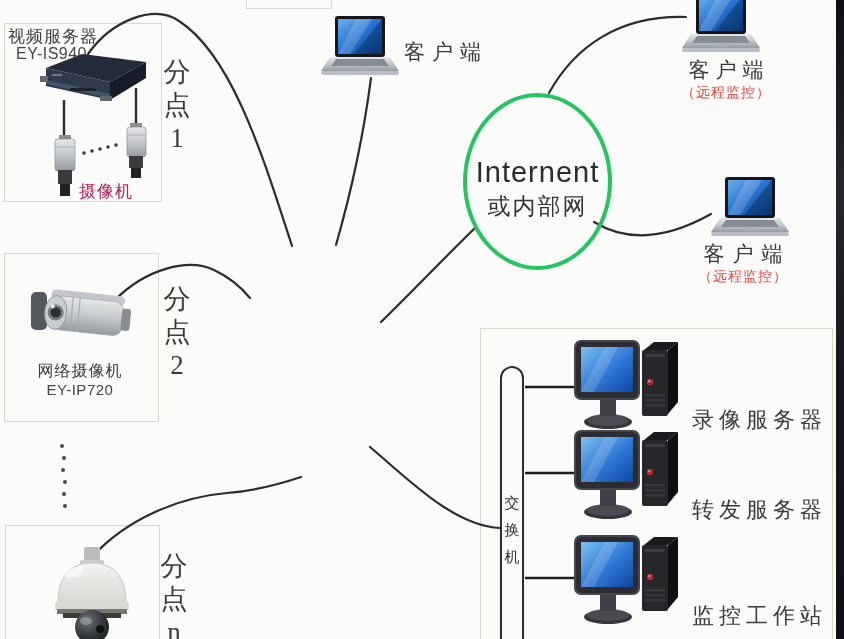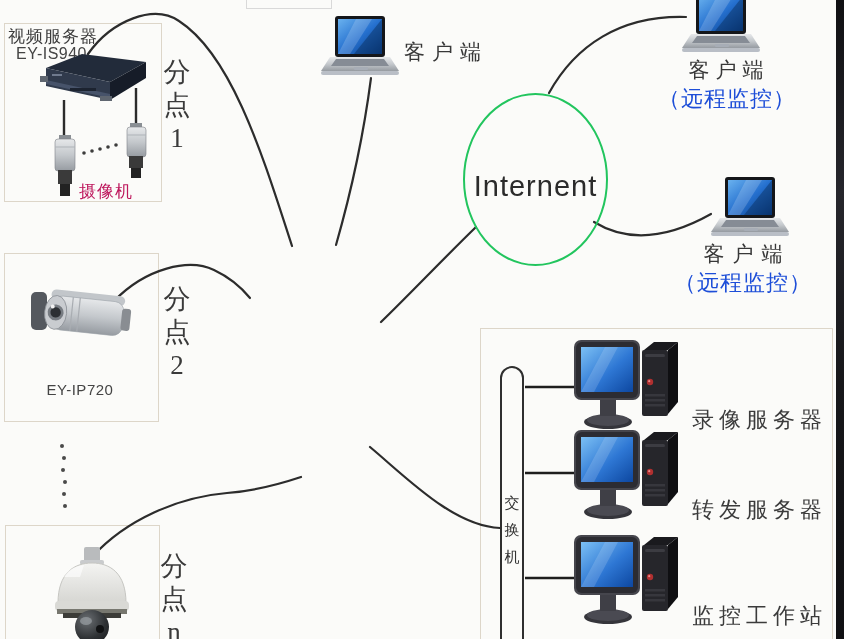--- a/index.html
+++ b/index.html
@@ -6,36 +6,36 @@
   #canvas{
     position:relative;width:844px;height:639px;overflow:hidden;
     background:#fbfbf9;
     font-family:"Liberation Serif","DejaVu Serif",serif;
     color:#3a3a3a;
   }
   .abs{position:absolute;}
   .z0{z-index:0;} .z1{z-index:1;} .z2{z-index:2;} .z4{z-index:4;}
   .groupbox{border:1px solid #ddd6c9;background:transparent;}
   .ellipse{
-    border:2px solid #22c55e;border-radius:50%;
+    border:4px solid #22c55e;border-radius:50%;
     display:flex;align-items:center;justify-content:center;
     background:transparent;
     text-align:right;
   }
   .lan-label{font-size:25px;letter-spacing:5px;text-indent:5px;color:#353535;}
   .inet-wrap{display:flex;flex-direction:column;align-items:center;padding-top:14px;}
   .inet-title{font-family:"Liberation Sans","DejaVu Sans",sans-serif;font-size:29px;color:#2b2b2b;letter-spacing:1px;}
   .inet-sub{font-size:23px;letter-spacing:2px;margin-top:2px;color:#333;}
   .fp-label{width:32px;text-align:center;font-size:27px;line-height:33px;color:#3a3a3a;}
   .fp-label div{height:33px;}
   .dev-title{font-size:17px;letter-spacing:1px;color:#3c3c3c;white-space:nowrap;}
   .dev-model{font-family:"Liberation Sans","DejaVu Sans",sans-serif;font-size:15px;font-weight:normal;color:#444;letter-spacing:0.5px;}
   .cam-label{font-size:17px;letter-spacing:1px;color:#be185d;}
   .client-label{font-size:21px;letter-spacing:7px;text-indent:7px;color:#383838;white-space:nowrap;}
-  .client-sub{font-size:22px;letter-spacing:1px;color:#1d4ed8;white-space:nowrap;}
+  .client-sub{font-size:14px;letter-spacing:1px;color:#ef4444;white-space:nowrap;}
   .srv-label{font-size:22px;letter-spacing:5px;color:#3b3b3b;white-space:nowrap;margin-top:40px;}
   .switch-shape{
     width:24px;border:2px solid #2f2f2f;border-radius:12px;background:#fbfbf9;
     box-sizing:border-box;
   }
   .switch-chars{width:24px;text-align:center;font-size:15px;line-height:27px;color:#333;}
   .center-txt{text-align:center;}
   .edge-strip{background:linear-gradient(#101013,#26262c 30%,#17171a 60%,#101013);}
   .artifact{border:1px solid #d9d9d9;border-top:none;background:transparent;}
 </style>
@@ -185,20 +185,21 @@
       <rect x="26" y="18" width="72" height="34" rx="10" fill="url(#gSilver)" stroke="#9aa0a6" stroke-width="0.6"></rect>
       <line x1="46" y1="18" x2="46" y2="52" stroke="#a9adb2" stroke-width="1.2"></line>
       <line x1="53" y1="18" x2="53" y2="52" stroke="#a9adb2" stroke-width="1.2"></line>
       <rect x="96" y="24" width="9" height="22" rx="3" fill="#898d92"></rect>
       <ellipse cx="30" cy="35" rx="11" ry="17" fill="#c9ccd0" stroke="#8b9096" stroke-width="0.8"></ellipse>
       <circle cx="30" cy="35" r="8" fill="#777c82"></circle>
       <circle cx="30" cy="35" r="5.2" fill="#2c2f33"></circle>
       <circle cx="26.5" cy="29.5" r="2" fill="#f2f2f2"></circle>
     </g>
   </svg>
+  <div class="abs z2 dev-title center-txt" style="left:5px;top:361px;width:150px;font-size:16px;">网络摄像机</div>
   <div class="abs z2 dev-model center-txt" style="left:5px;top:381px;width:150px;">EY-IP720</div>
   <div class="abs z2 fp-label" style="left:161px;top:283px;">
     <div>分</div>
     <div>点</div>
     <div>2</div>
   </div>
 
   <svg class="abs z2" style="left:50px;top:547px;" width="84" height="92" viewBox="0 0 84 92">
     <rect x="34" y="0" width="16" height="16" rx="2" fill="#b9bbbd"></rect>
     <rect x="30" y="13" width="24" height="5" rx="2" fill="#c9cbcd"></rect>
@@ -219,20 +220,21 @@
 
   <svg class="abs z2" style="left:320px;top:15px;" width="80" height="62">
     <use href="#sym-laptop"></use>
   </svg>
   <div class="abs z2 client-label" style="left:397px;top:38px;">客户端</div>
 
 
   <div class="abs z2 ellipse" style="left:463px;top:93px;width:141px;height:169px;">
     <div class="inet-wrap">
       <div class="inet-title">Internent</div>
+      <div class="inet-sub">或内部网</div>
     </div>
   </div>
 
   <svg class="abs z2" style="left:681px;top:-8px;" width="80" height="62">
     <use href="#sym-laptop"></use>
   </svg>
   <div class="abs z2 center-txt" style="left:658px;top:56px;width:136px;">
     <div class="client-label" style="letter-spacing:6px;text-indent:6px;">客户端</div>
     <div class="client-sub">（远程监控）</div>
   </div>

